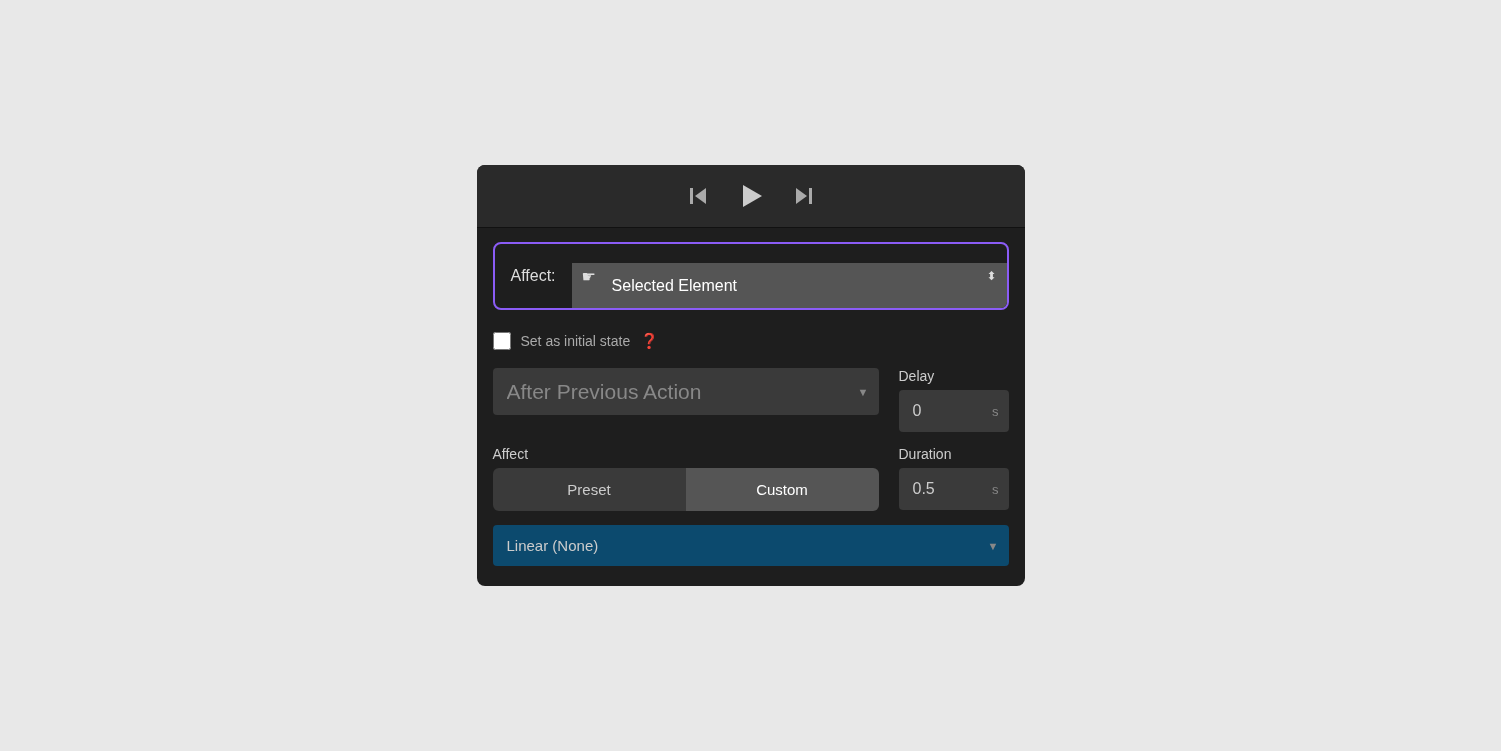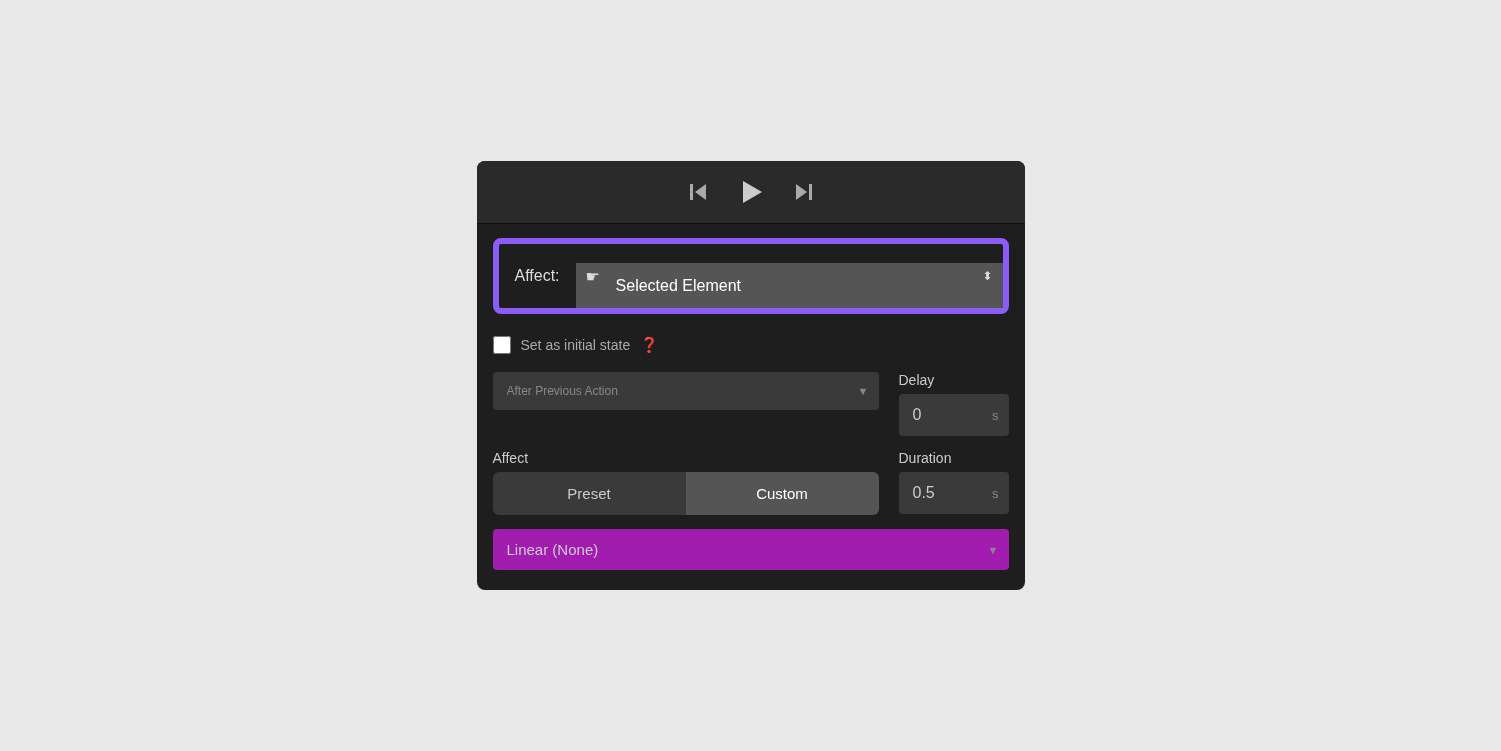--- a/index.html
+++ b/index.html
@@ -45,21 +45,21 @@
 
     .transport-btn svg {
       fill: #aaa;
     }
 
     
     .affect-row {
       display: flex;
       align-items: center;
       margin: 14px 16px;
-      border: 6px solid #8b5cf6;
+      border: 2px solid #8b5cf6;
       border-radius: 8px;
       overflow: hidden;
       background-color: #1e1e1e;
     }
 
     .affect-label {
       color: #ddd;
       font-size: 16px;
       font-weight: 500;
       padding: 14px 16px;
@@ -163,21 +163,21 @@
 
     .field-label {
       color: #ccc;
       font-size: 14px;
     }
 
     .select-field {
       background-color: #3a3a3a;
       border: none;
       color: #888;
-      font-size: 12px;
+      font-size: 21px;
       padding: 12px 36px 12px 14px;
       appearance: none;
       -webkit-appearance: none;
       cursor: pointer;
       outline: none;
       border-radius: 4px;
       width: 100%;
       position: relative;
     }
 
@@ -248,21 +248,21 @@
       background-color: #555;
       color: #fff;
     }
 
     .linear-select-wrapper {
       margin-top: 10px;
       position: relative;
     }
 
     .linear-select {
-      background-color: #a21caf;
+      background-color: #0c4a6e;
       border: none;
       color: #ccc;
       font-size: 15px;
       padding: 12px 36px 12px 14px;
       appearance: none;
       -webkit-appearance: none;
       cursor: pointer;
       outline: none;
       border-radius: 4px;
       width: 100%;

